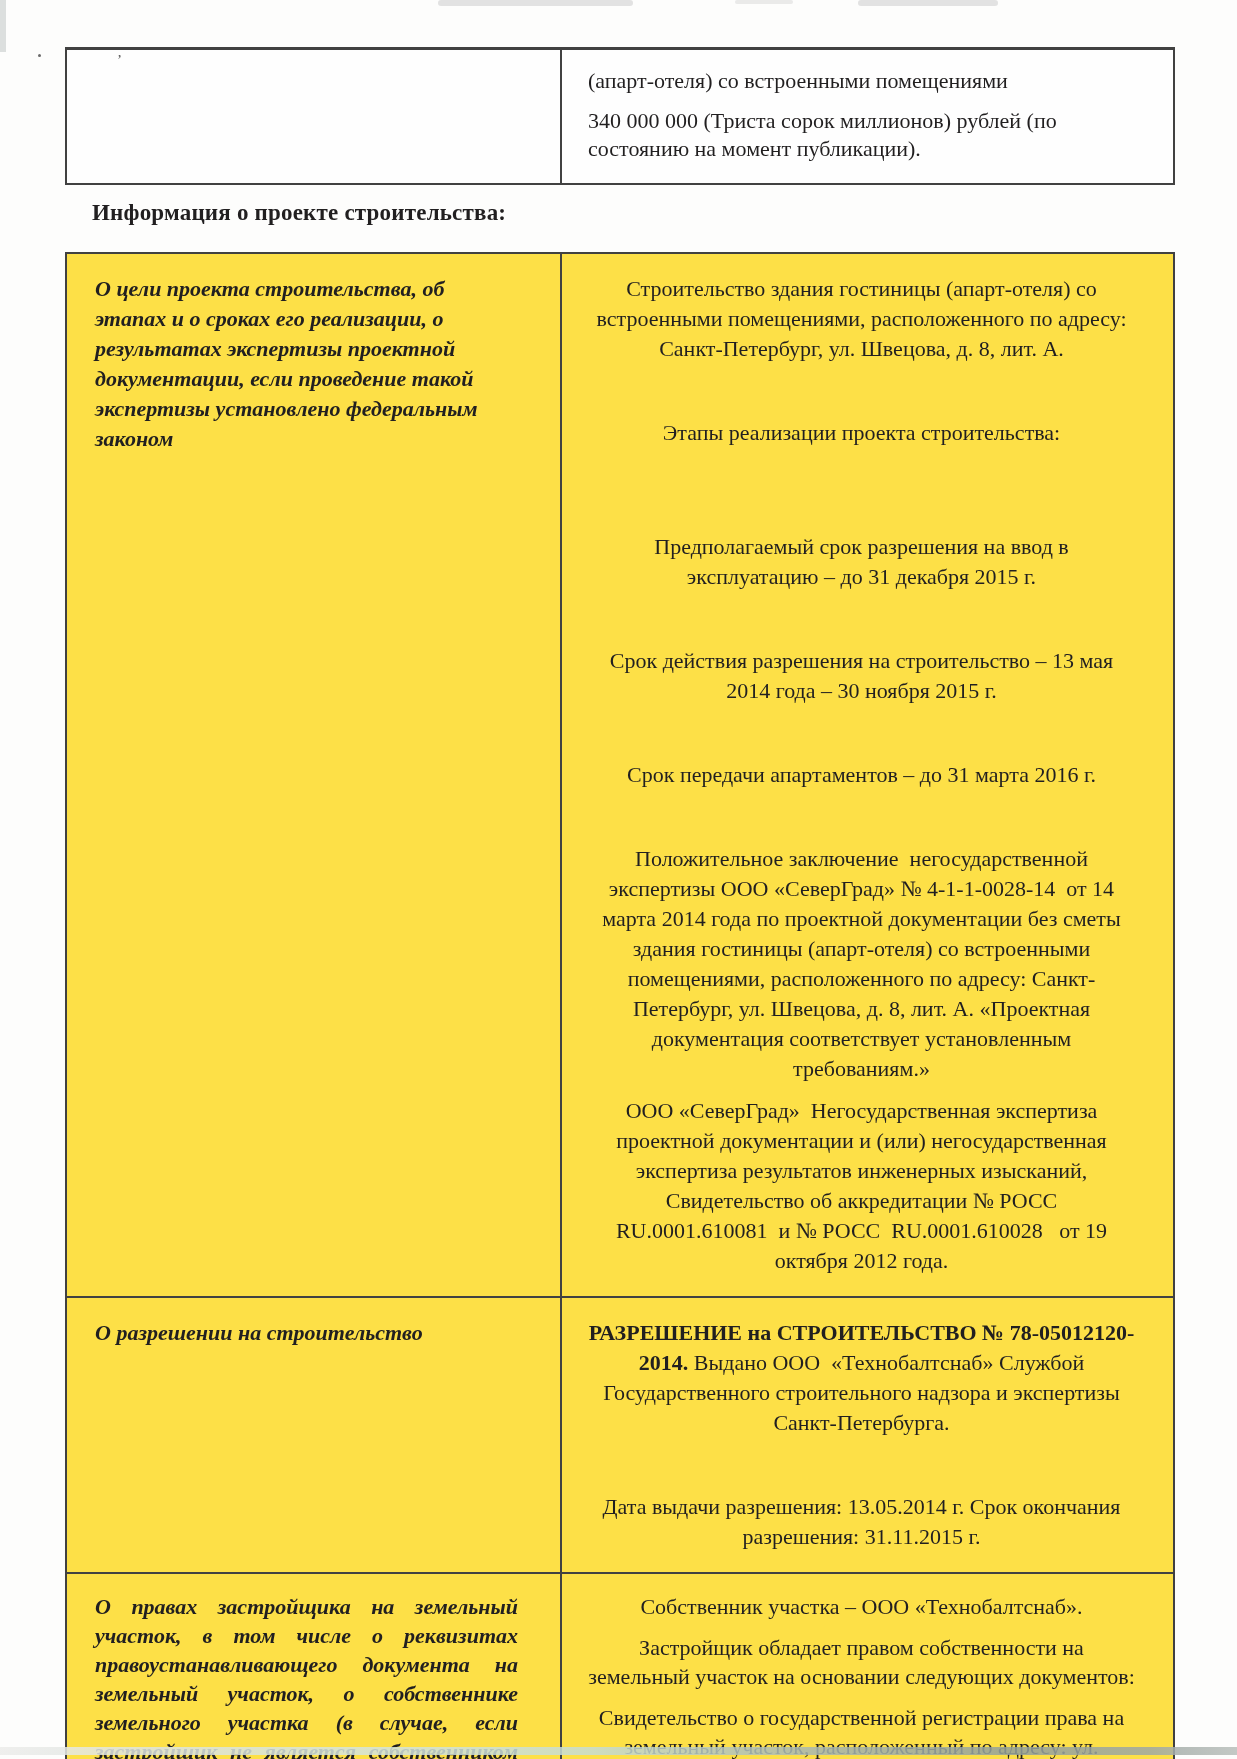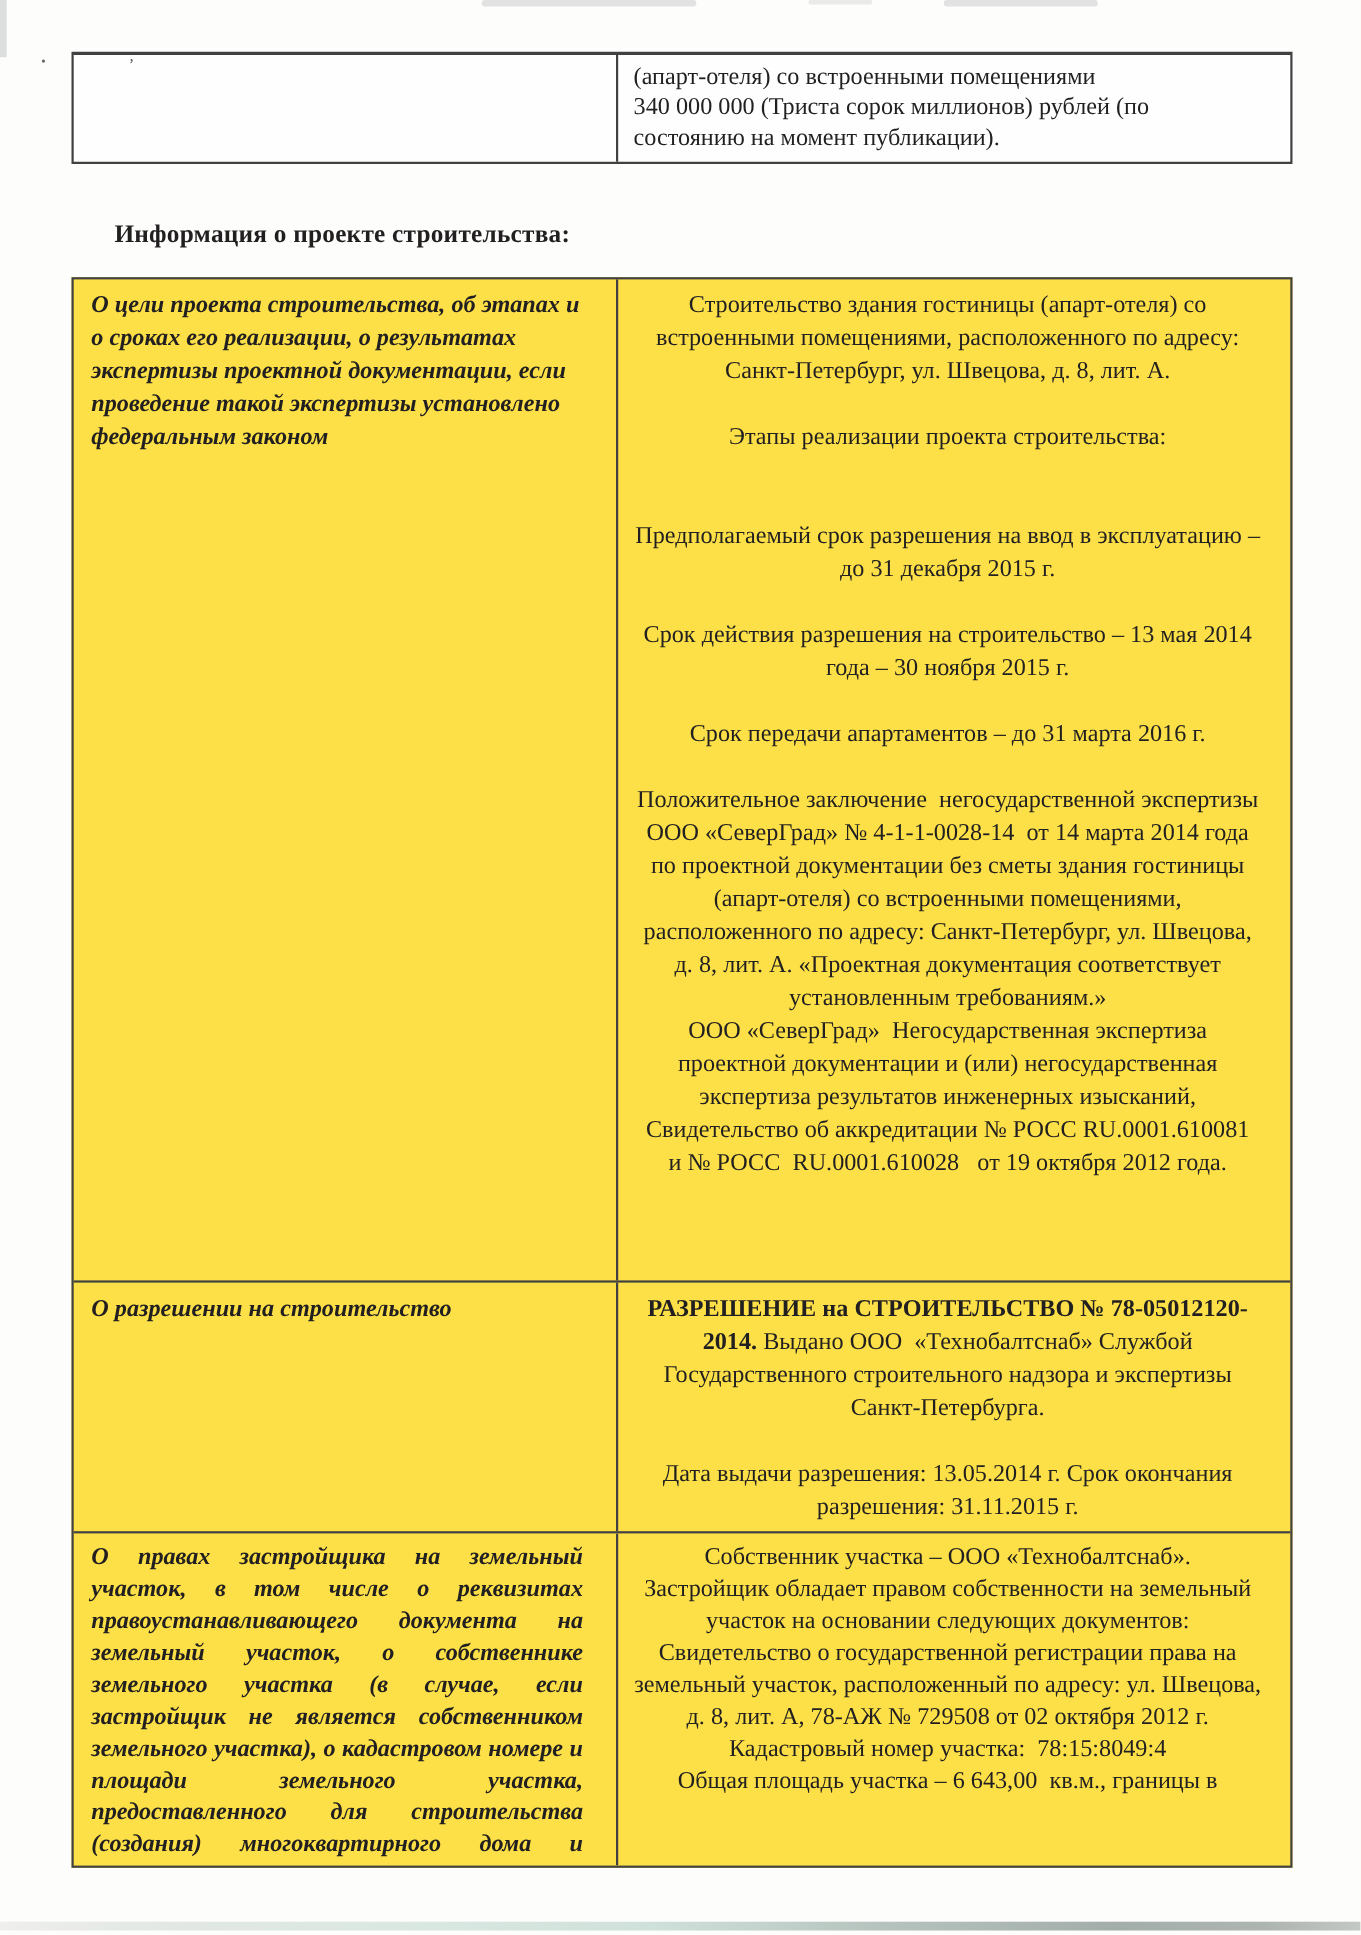--- a/index.html
+++ b/index.html
@@ -30,21 +30,21 @@
     display:flex;box-sizing:border-box;
     border:2px solid #414141;border-top-width:3px;
     background:#fefefe;
   }
   .top-table .cell-l{width:495px;border-right:2px solid #414141;position:relative;box-sizing:border-box;}
   .mark-apostrophe{position:absolute;left:50px;top:2px;font-size:15px;color:#555;}
   .top-table .cell-r{flex:1;padding:5px 24px 8px 14px;font-size:22px;line-height:28px;}
 
   
   .heading{
-    position:absolute;left:104px;top:200px;
+    position:absolute;left:92px;top:200px;
     font-size:23px;font-weight:bold;letter-spacing:.2px;
   }
 
   
   .info-table{
     position:absolute;left:65px;top:252px;width:1110px;
     box-sizing:border-box;border:2px solid #414141;
     background:#fde047;
   }
   .t-row{display:flex;border-bottom:2px solid #414141;box-sizing:border-box;}
@@ -60,21 +60,21 @@
     flex:1;box-sizing:border-box;
     padding:8px 26px 8px 14px;
     font-size:22px;line-height:30px;text-align:center;
   }
   .row-0{min-height:912px;}
   .row-1{min-height:218px;}
   .row-2{height:302px;overflow:hidden;}
   .row-2 .cl{line-height:29px;padding-top:6px;}
   .row-2 .cr{line-height:29px;padding-top:6px;}
   .cl.just{text-align:justify;text-align-last:justify;}
-  .para{margin:0;white-space:pre-wrap;}
+  .para{margin:12px;white-space:pre-wrap;}
   .spacer{height:30px;}
   .b{font-weight:bold;}
 </style>
 </head>
 <body>
 
 <div class="page">
 
   <div class="smudge smudge-1"></div>
   <div class="smudge smudge-2"></div>

